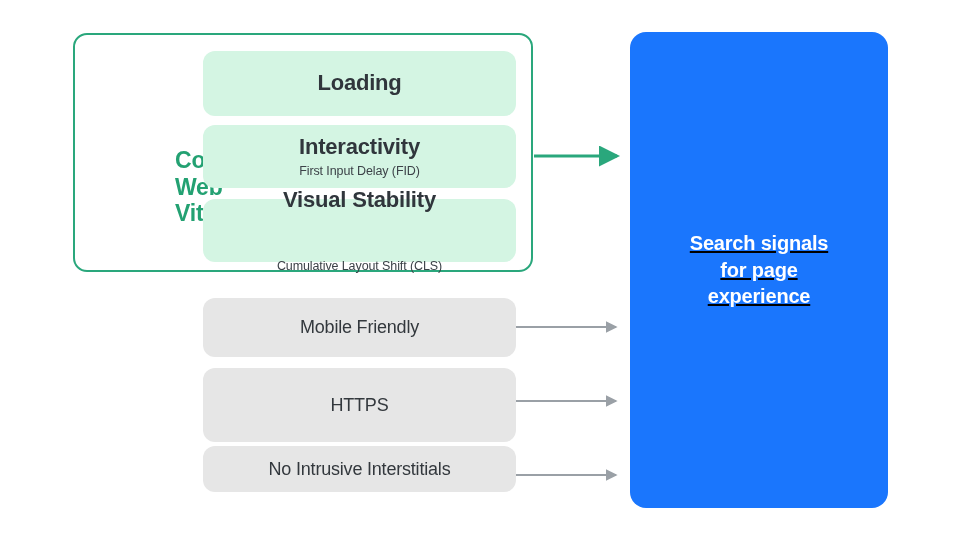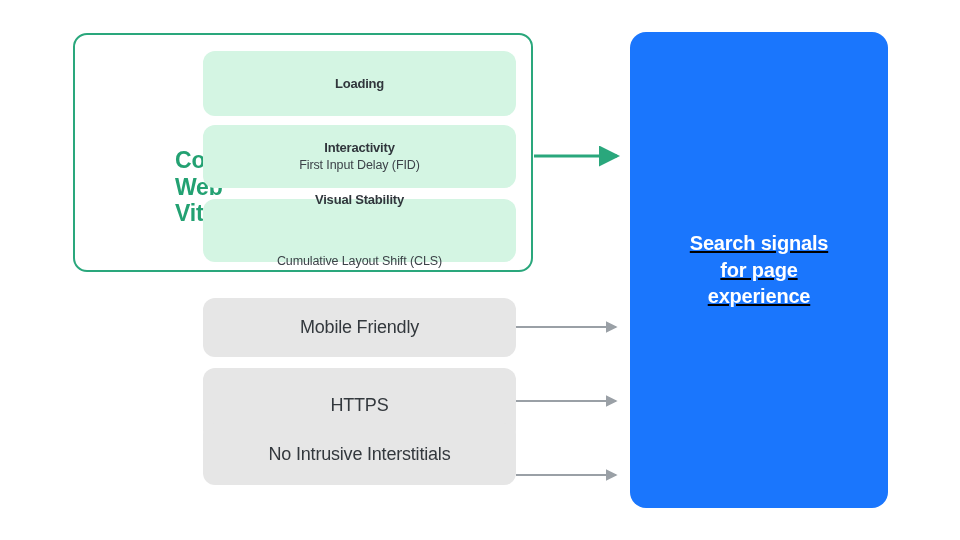--- a/index.html
+++ b/index.html
@@ -58,21 +58,21 @@
     display: flex;
     flex-direction: column;
     align-items: center;
     justify-content: center;
   }
   .metric-card.c1 { top: 51px;  height: 65px; }
   .metric-card.c2 { top: 125px; height: 63px; }
   .metric-card.c3 { top: 199px; height: 63px; gap: 43px; }
 
   .metric-title {
-    font-size: 13px;
+    font-size: 22px;
     font-weight: bold;
     color: #30363C;
     letter-spacing: -0.2px;
     line-height: 1.2;
   }
   .metric-sub {
     font-size: 12.5px;
     font-weight: normal;
     color: #3C4248;
     letter-spacing: -0.1px;
@@ -87,21 +87,21 @@
     width: 313px;
     box-sizing: border-box;
     background: #E6E6E6;
     border-radius: 12px;
     display: flex;
     align-items: center;
     justify-content: center;
   }
   .signal-box.s1 { top: 298px; height: 59px; }
   .signal-box.s2 { top: 368px; height: 74px; }
-  .signal-box.s3 { top: 423px; height: 62px; }
+  .signal-box.s3 { top: 446px; height: 46px; }
 
   .signal-label {
     font-size: 18px;
     font-weight: normal;
     color: #33383D;
     letter-spacing: -0.2px;
   }
 
   
   .destination {

